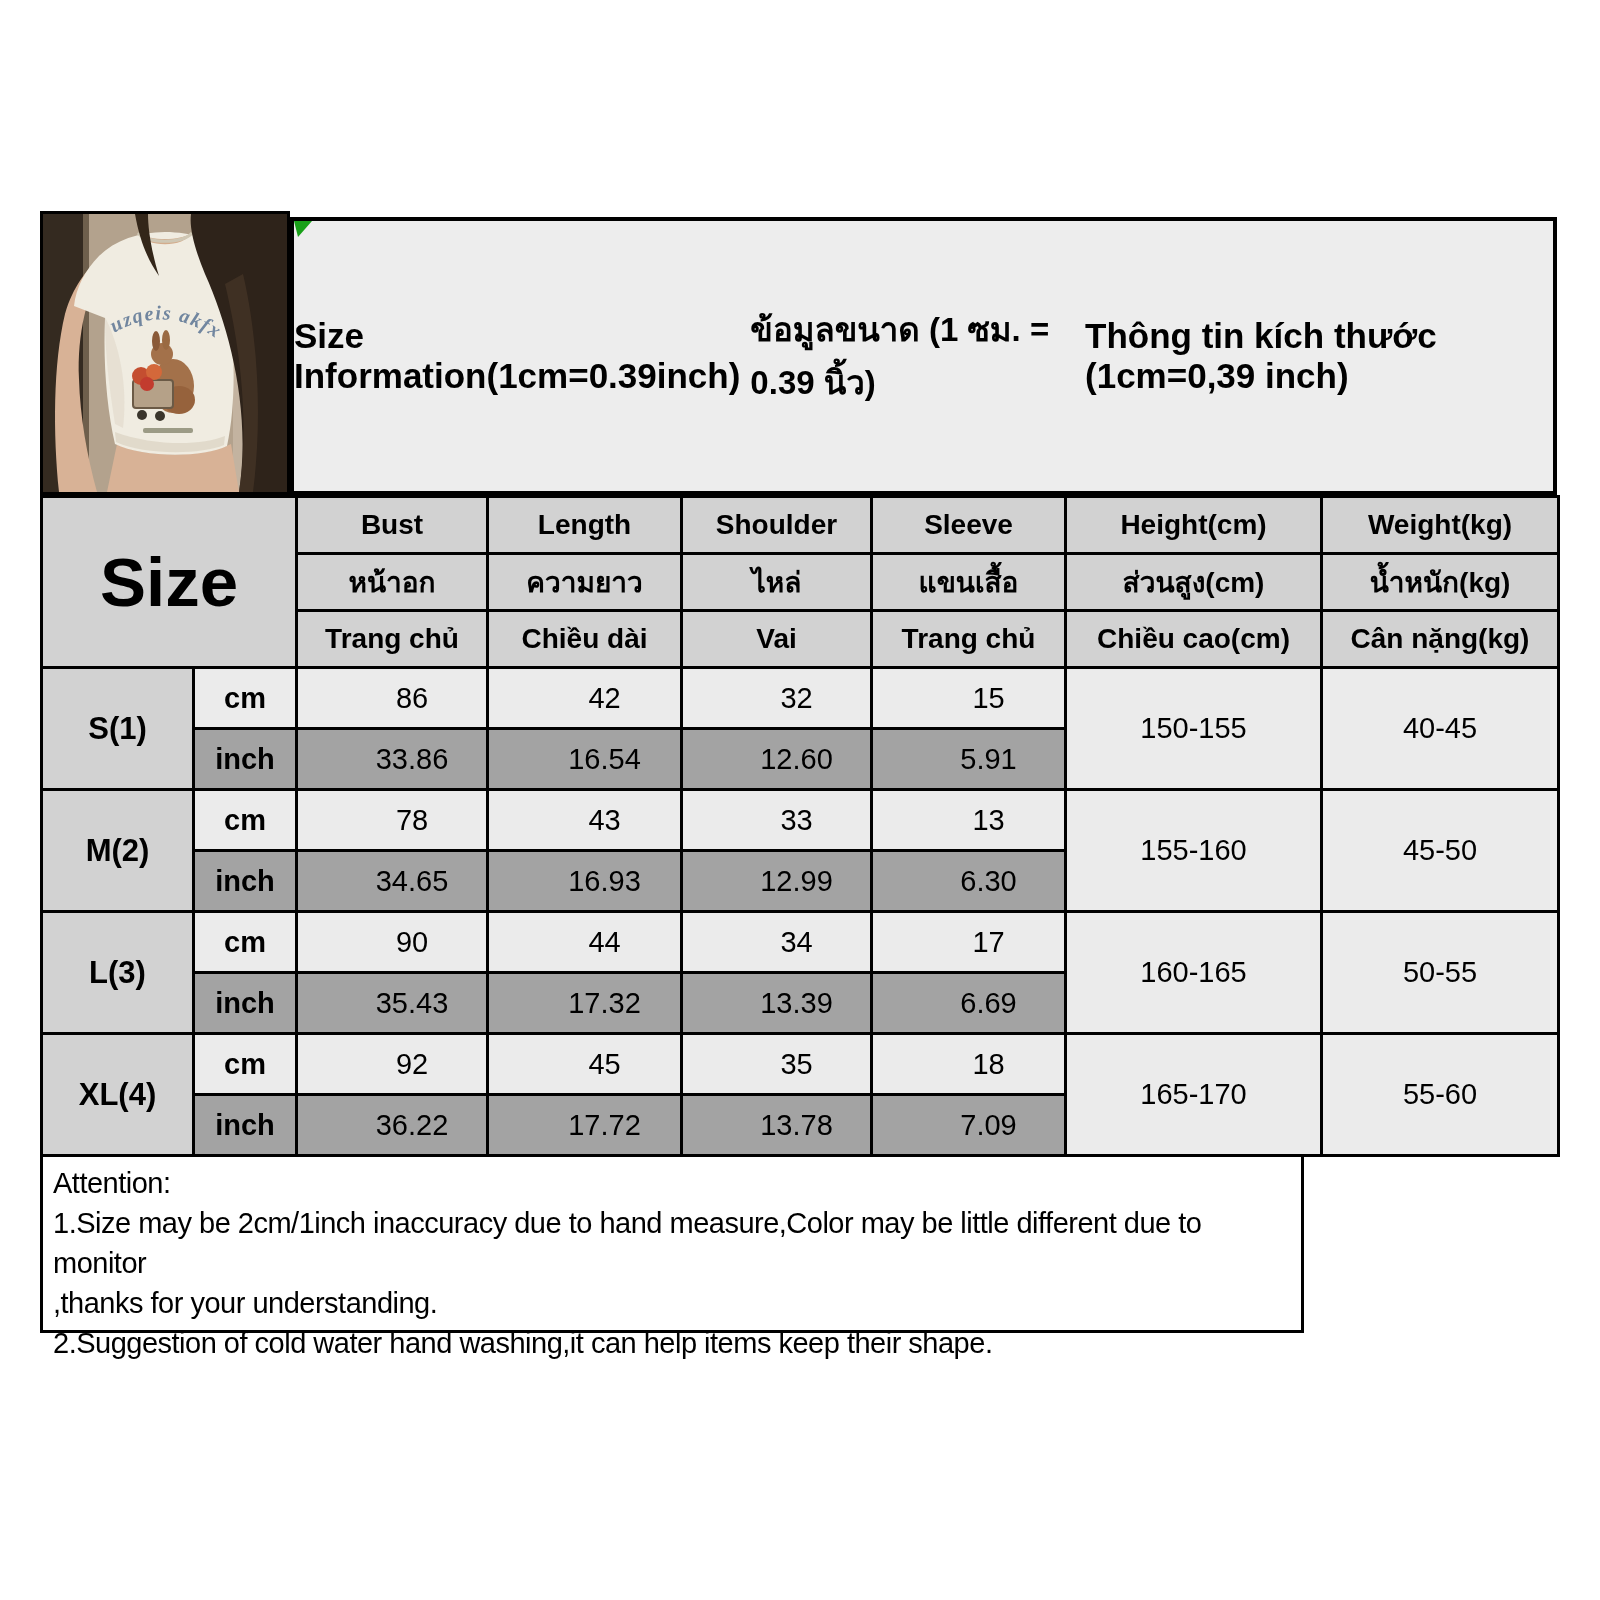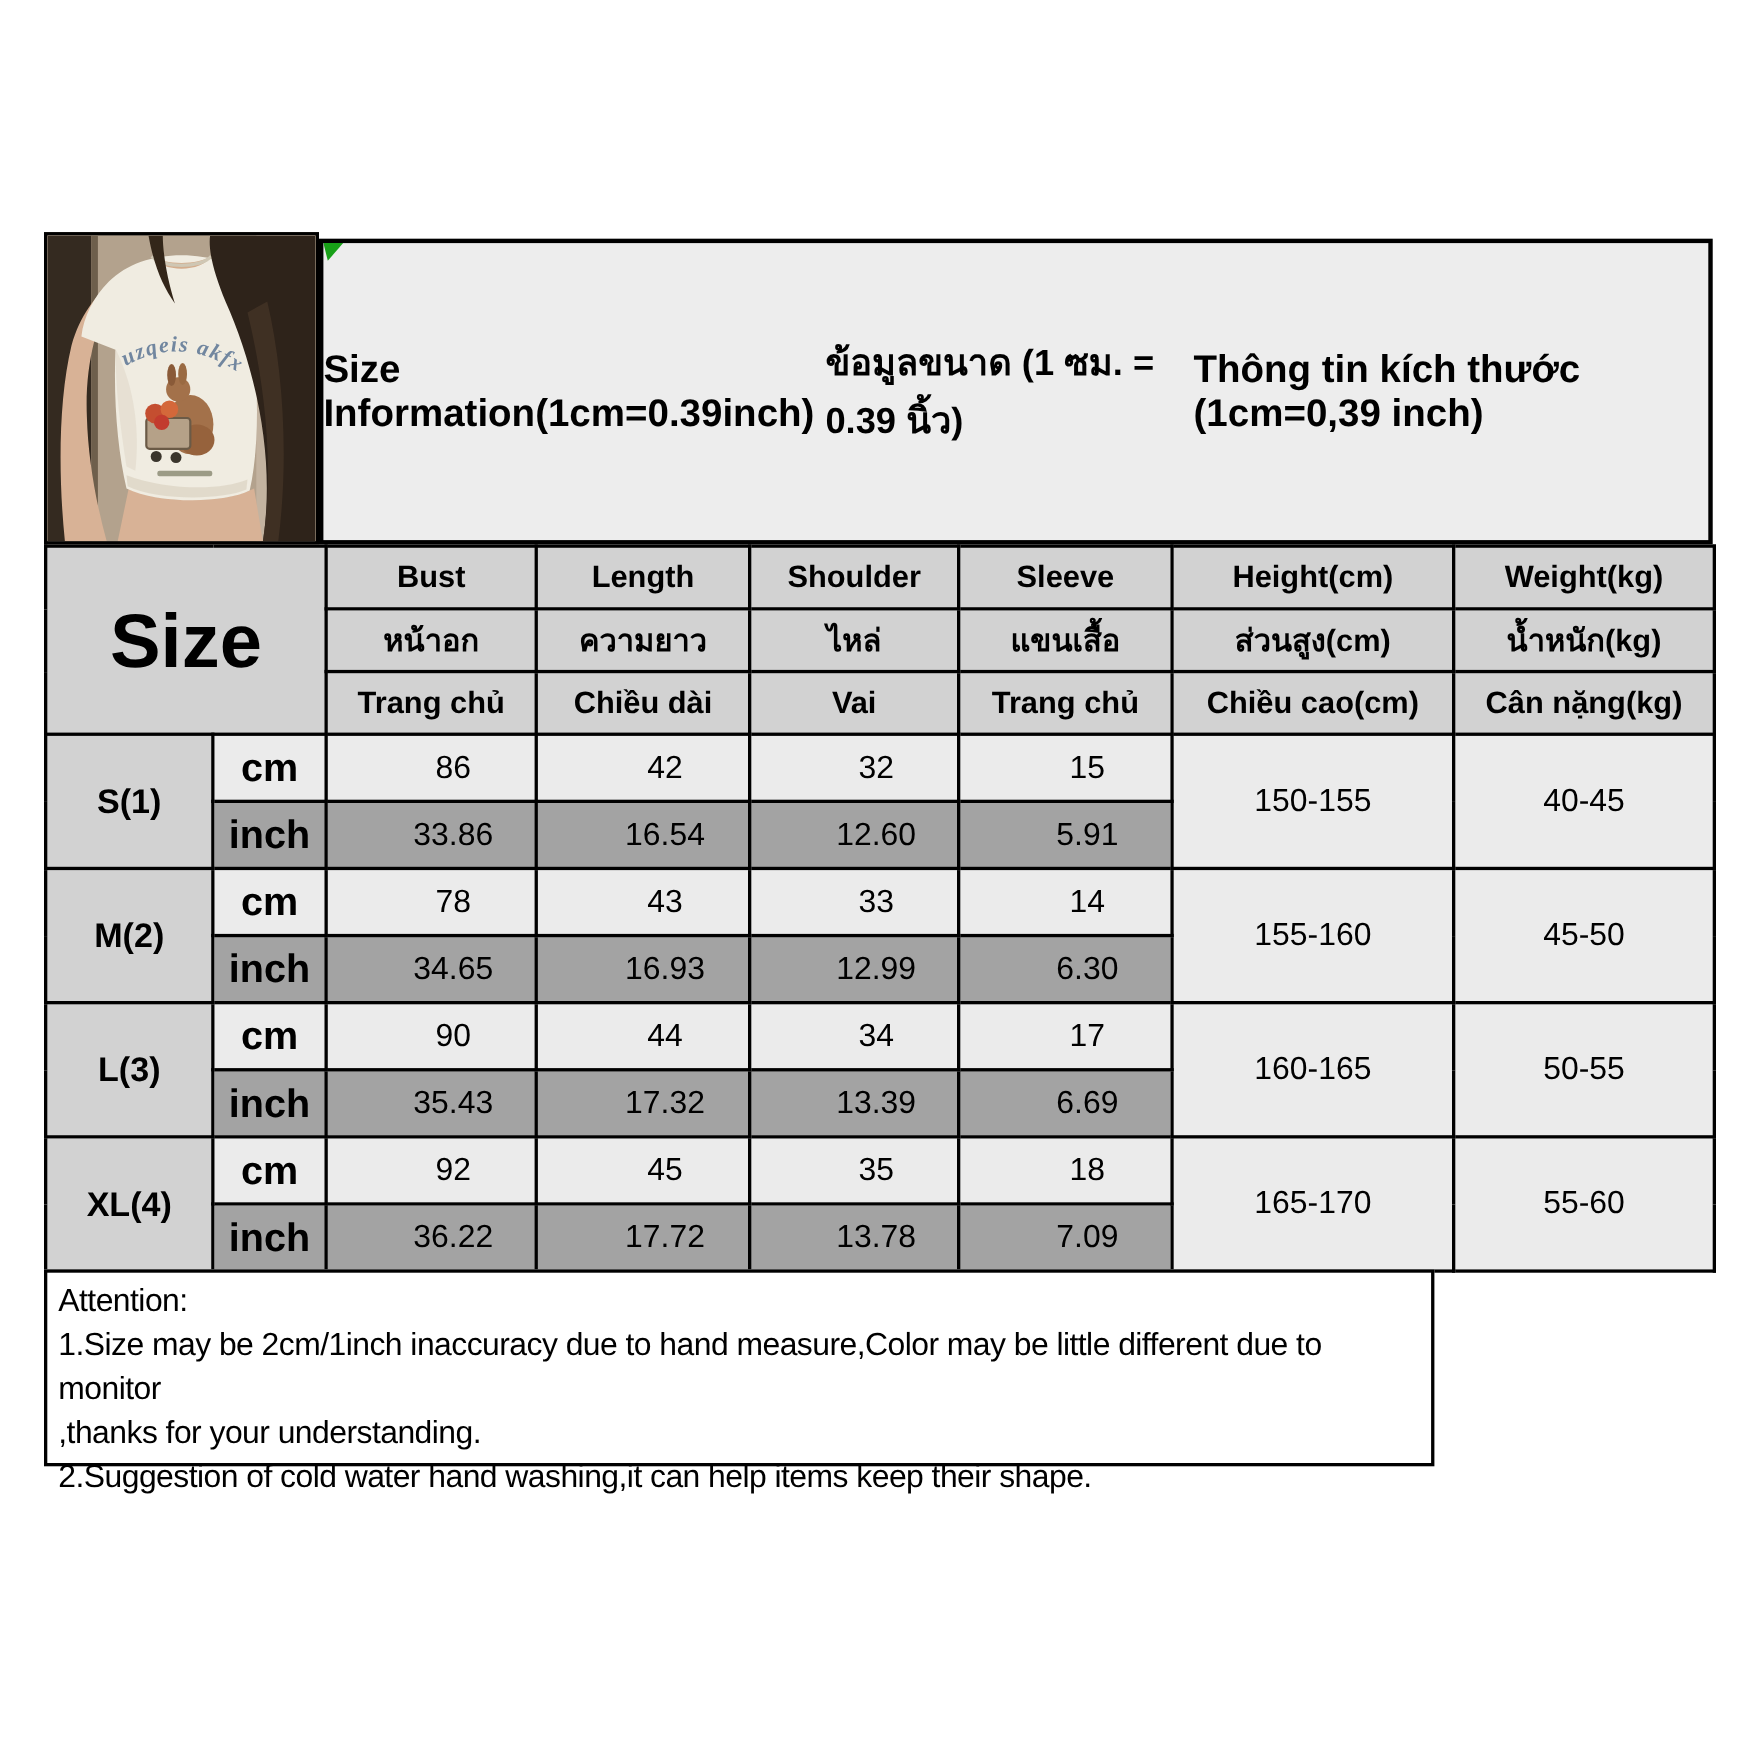--- a/index.html
+++ b/index.html
@@ -49,21 +49,21 @@
     text-align: center; vertical-align: middle;
     overflow: hidden; white-space: nowrap;
   }
   tr.hrow { height: 57px; }
   tr.drow { height: 61px; }
   th.hdr { background: #d2d2d2; font-size: 28px; font-weight: bold; }
   td.size-big {
     background: #d2d2d2; font-size: 69px; font-weight: bold;
   }
   td.size-name { background: #d2d2d2; font-size: 31px; font-weight: bold; }
-  td.unit { font-size: 36px; font-weight: bold; }
+  td.unit { font-size: 29px; font-weight: bold; }
   td.val { font-size: 29px; font-weight: normal; padding-left: 40px; }
   td.range { background: #ebebeb; font-size: 29px; font-weight: normal; }
   tr.cm-row td.unit, tr.cm-row td.val { background: #ebebeb; }
   tr.inch-row td.unit, tr.inch-row td.val { background: #a3a3a3; }
 
   
   .attention-box {
     position: absolute; left: 40px; top: 1154px;
     width: 1264px; height: 179px;
     border: 3px solid #000;
@@ -192,21 +192,21 @@
           <td class="val">12.60</td>
           <td class="val">5.91</td>
         </tr>
 
         <tr class="drow cm-row">
           <td class="size-name" rowspan="2">M(2)</td>
           <td class="unit">cm</td>
           <td class="val">78</td>
           <td class="val">43</td>
           <td class="val">33</td>
-          <td class="val">14</td>
+          <td class="val">13</td>
           <td class="range" rowspan="2">155-160</td>
           <td class="range" rowspan="2">45-50</td>
         </tr>
         <tr class="drow inch-row">
           <td class="unit">inch</td>
           <td class="val">34.65</td>
           <td class="val">16.93</td>
           <td class="val">12.99</td>
           <td class="val">6.30</td>
         </tr>

